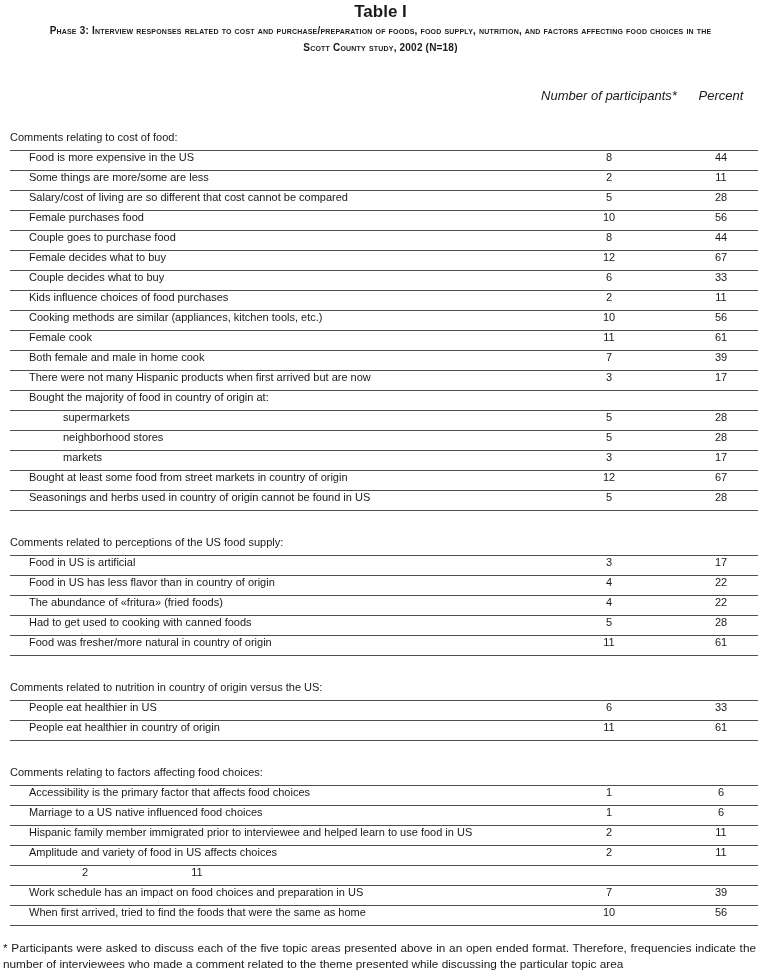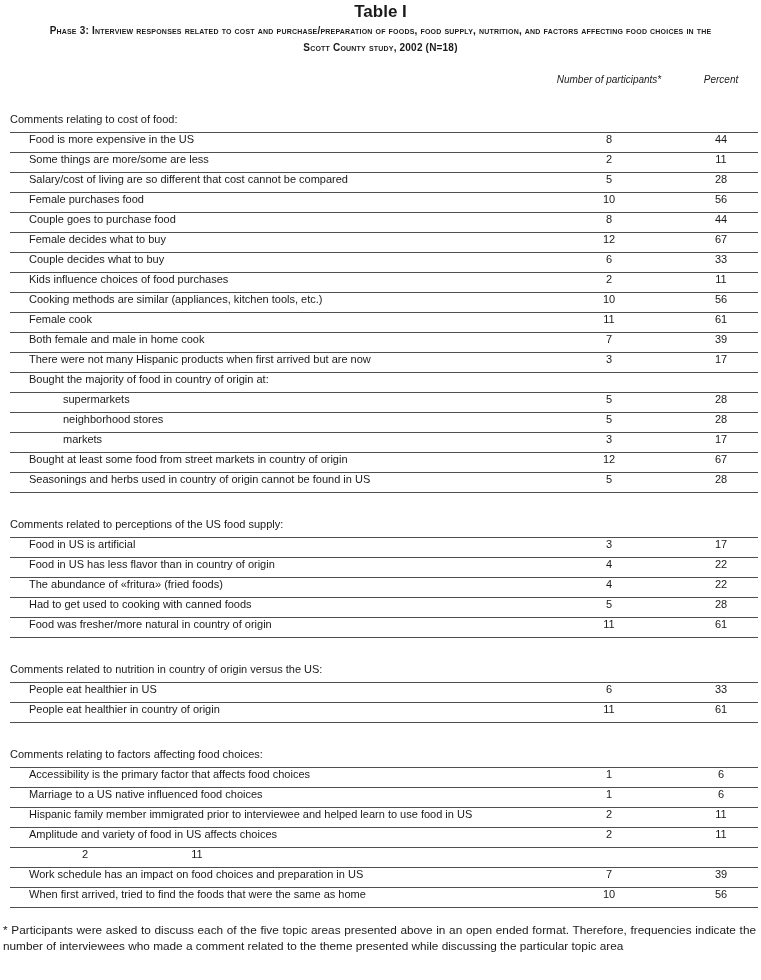--- a/index.html
+++ b/index.html
@@ -21,24 +21,24 @@
     text-align: center;
     font-weight: bold;
     font-variant: small-caps;
     font-size: 10px;
     line-height: 17px;
     padding: 3px 34px 0 34px;
     letter-spacing: .2px;
   }
   .col-headers {
     display: flex;
-    align-items: center;
-    margin-top: 14px;
+    align-items: flex-start;
+    margin-top: 32px;
     font-style: italic;
-    font-size: 10px;
+    font-size: 13px;
     height: 18px;
   }
   .spacer { flex: 1; }
   .col-a { width: 150px; text-align: center; }
   .col-b { width: 74px;  text-align: center; }
   .row {
     display: flex;
     height: 19px;
     border-bottom: 1px solid #4f4f4f;
     font-size: 11px;

